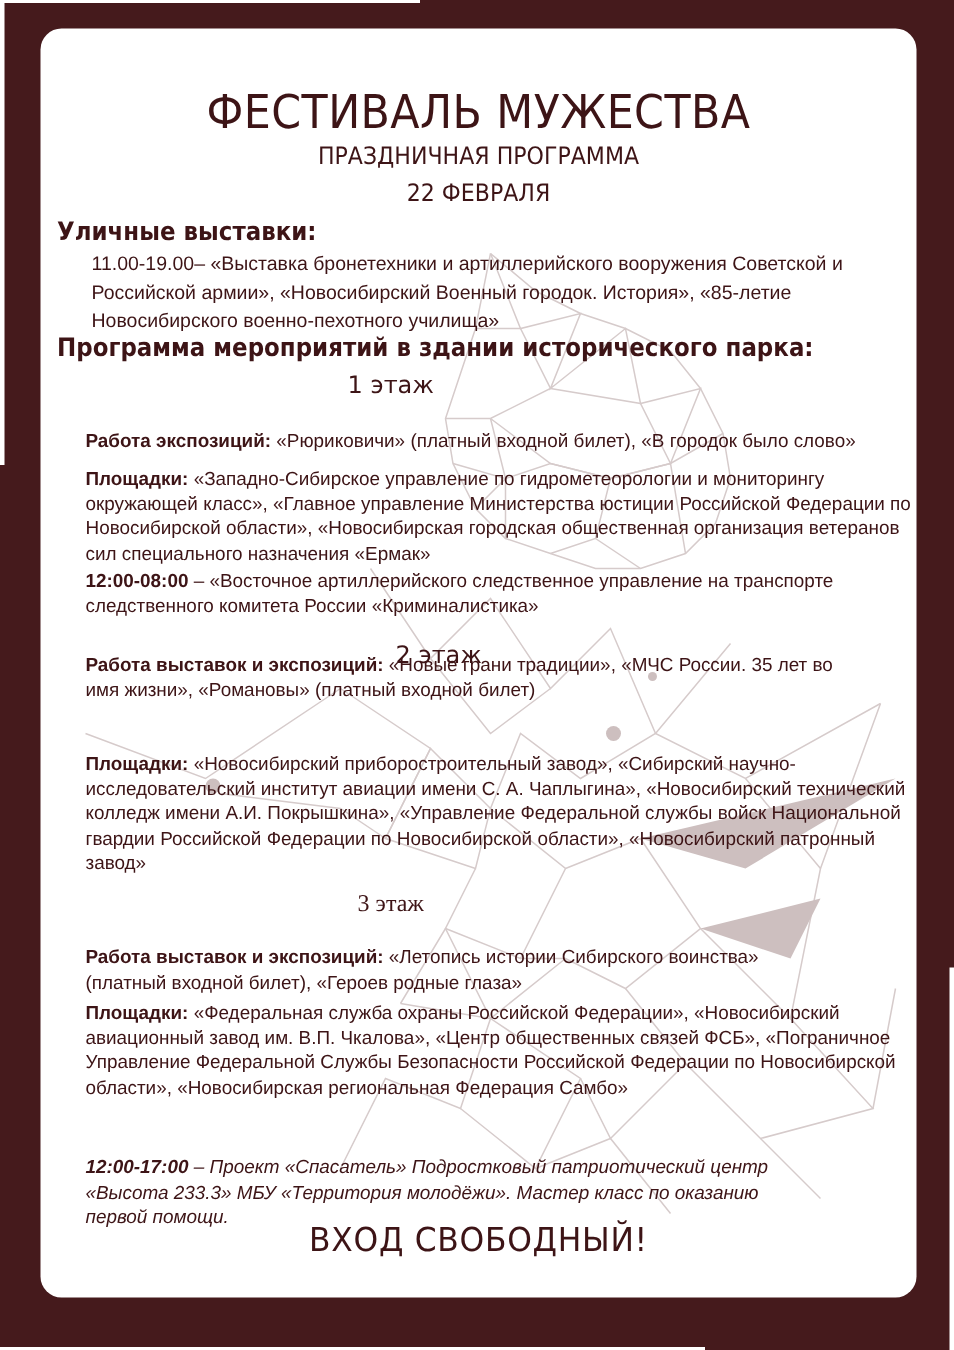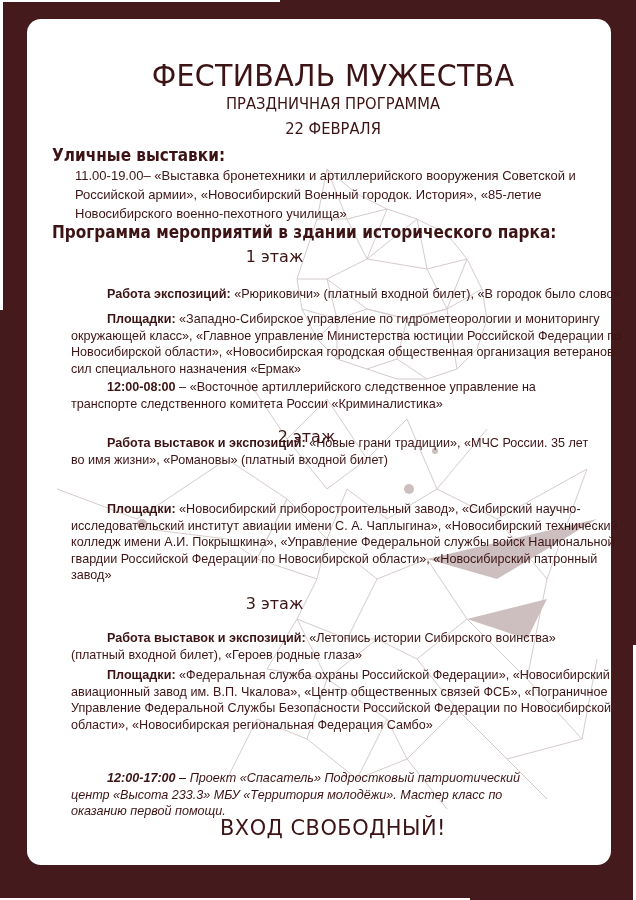--- a/index.html
+++ b/index.html
@@ -22,21 +22,20 @@
   .edge-strip-right {
     position: absolute; right: 0; top: 645px; width: 3px; height: 255px; background: #fff;
   }
   .card {
     position: absolute;
     left: 27px; top: 19px;
     width: 584px; height: 846px;
     background: #ffffff;
     border-radius: 14px;
     overflow: visible;
-    padding-left: 14px;
   }
   .watermark {
     position: absolute; left: 0; top: 0; width: 584px; height: 846px;
     pointer-events: none;
   }
   .content { position: relative; z-index: 1; }
   .title {
     position: absolute; left: 0; width: 584px; top: 38px;
     text-align: center; font-size: 31px; letter-spacing: 0.3px;
     font-family: "DejaVu Sans", sans-serif; font-weight: normal;
@@ -74,21 +73,21 @@
   .floor {
     position: absolute; left: 0; width: 467px;
     text-align: center; font-size: 16px;
     font-family: "DejaVu Sans", sans-serif; color: #3d1416;
   }
   .para {
     position: absolute; left: 30px; width: 560px;
     font-size: 12.6px; line-height: 16.5px; color: #3d1416;
   }
   .para.wide { width: 585px; white-space: nowrap; }
-  .para .label { font-weight: bold; margin-left: 36px; }
+  .para .label { font-weight: bold; }
   .free {
     position: absolute; left: 0; width: 584px; top: 796px;
     text-align: center; font-size: 22px; letter-spacing: 0.5px;
     font-family: "DejaVu Sans", sans-serif; color: #3d1416;
     transform: scaleX(0.95);
   }
 </style>
 </head>
 <body>
 
@@ -161,21 +160,21 @@
     </div>
 
     <div class="floor" style="top:408px;margin-left:32px;">2 этаж</div>
     <div class="para" style="top:416px; width:520px;">
       <span class="label">Работа выставок и экспозиций:</span><span>  «Новые грани традиции», «МЧС России. 35 лет во имя жизни», «Романовы» (платный входной билет)</span>
     </div>
     <div class="para" style="top:482px;">
       <span class="label">Площадки:</span><span>  «Новосибирский приборостроительный завод», «Сибирский научно-исследовательский институт авиации имени С. А. Чаплыгина», «Новосибирский технический колледж имени А.И. Покрышкина», «Управление Федеральной службы войск Национальной гвардии Российской Федерации по Новосибирской области», «Новосибирский патронный завод»</span>
     </div>
 
-    <div class="floor" style="top:575px;">3 этаж</div>
+    <div class="floor" style="top:575px;font-family:Liberation Serif, serif;">3 этаж</div>
     <div class="para" style="top:611px; width:500px;">
       <span class="label">Работа выставок и экспозиций:</span><span> «Летопись истории Сибирского воинства» (платный входной билет), «Героев родные глаза»</span>
     </div>
     <div class="para" style="top:648px;">
       <span class="label">Площадки:</span><span> «Федеральная служба охраны Российской Федерации», «Новосибирский авиационный завод им. В.П. Чкалова», «Центр общественных связей ФСБ», «Пограничное Управление Федеральной Службы Безопасности Российской Федерации по Новосибирской области», «Новосибирская региональная Федерация Самбо»</span>
     </div>
     <div class="para" style="top:751px; width:490px;font-style:italic;">
       <span class="label">12:00-17:00</span><span>   – Проект «Спасатель» Подростковый патриотический центр «Высота 233.3» МБУ «Территория молодёжи». Мастер класс по оказанию первой помощи.</span>
     </div>
 

